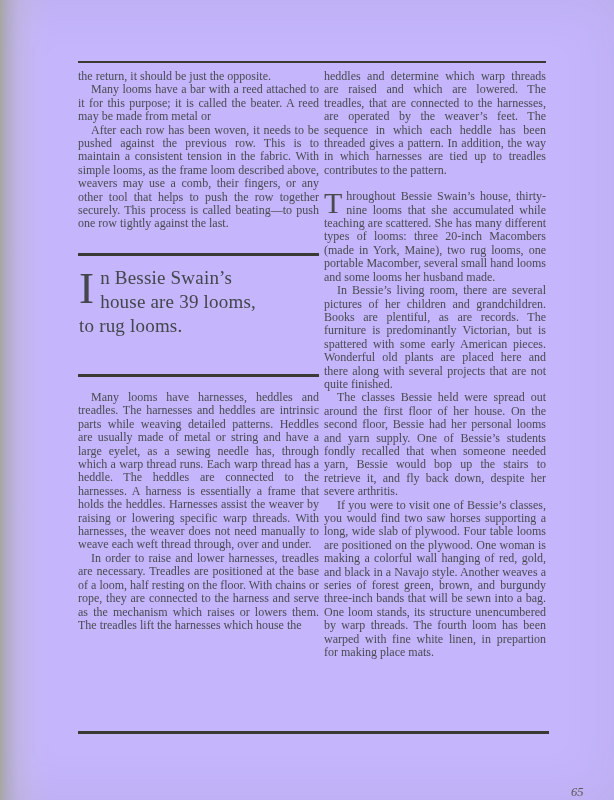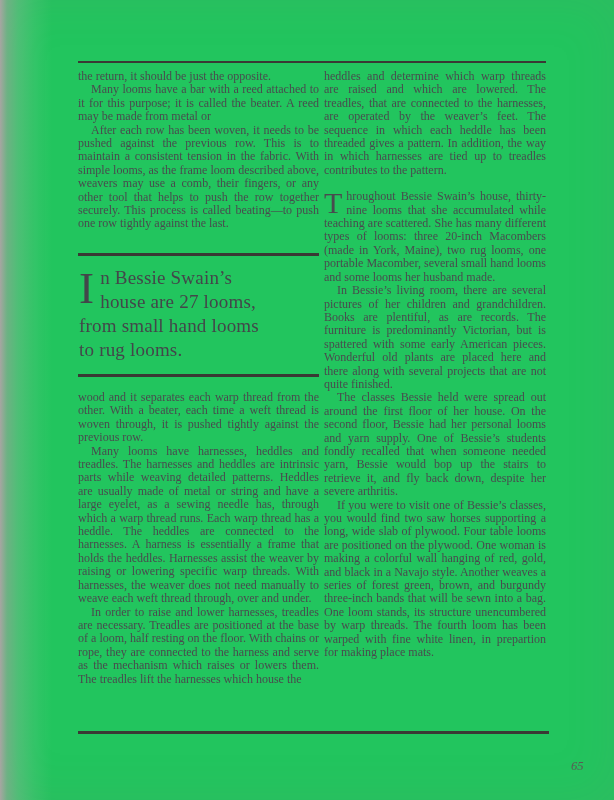--- a/index.html
+++ b/index.html
@@ -4,21 +4,21 @@
 <style>
   html,body{margin:0;padding:0;}
   body{
     width:614px;height:800px;
     background:#dcdad5;
     font-family:"Liberation Serif", serif;
   }
   .page{
     position:relative;
     width:614px;height:800px;
-    background:#22c55e;
+    background:#c4b5fd;
     overflow:hidden;
     box-shadow:inset 0 0 50px rgba(130,126,117,0.14);
   }
   .spine-shadow{
     position:absolute;left:0;top:0;width:52px;height:100%;
     background:linear-gradient(90deg,
       #a7a6a2 0px,
       rgba(167,166,162,0.55) 7px,
       rgba(185,183,179,0.28) 18px,
       rgba(205,203,198,0.10) 34px,
@@ -60,21 +60,21 @@
   }
   .qline{display:block;}
   .section-start{margin-top:13px;text-indent:0;}
   .dcap{
     float:left;
     font-size:30px;line-height:26px;height:25px;
     padding:0 4px 0 0;
     color:#494b4e;
   }
   .page-number{
-    position:absolute;left:571px;top:759px;
+    position:absolute;left:571px;top:785px;
     font-size:12.5px;font-style:italic;
     color:#5a5954;
   }
 </style>
 </head>
 <body>
 
 <div class="page">
   <div class="spine-shadow"></div>
   <div class="rule rule-top"></div>
@@ -84,27 +84,25 @@
     <div class="col-left">
       <div class="block1">
         <p class="para noindent">the return, it should be just the opposite.</p>
         <p class="para">Many looms have a bar with a reed attached to it for this purpose; it is called the beater. A reed may be made from metal or</p>
         <p class="para">After each row has been woven, it needs to be pushed against the previous row. This is to maintain a consistent tension in the fabric. With simple looms, as the frame loom described above, weavers may use a comb, their fingers, or any other tool that helps to push the row together securely. This process is called beating—to push one row tightly against the last.</p>
       </div>
 
       <div class="quote">
         <span class="qcap">I</span>
         <span class="qline">n Bessie Swain’s</span>
-        <span class="qline">house are 27 looms,</span>
-        <span class="qline">from small hand looms</span>
+        <span class="qline">house are 39 looms,</span>
         <span class="qline">to rug looms.</span>
       </div>
 
       <div class="block2">
-        <p class="para noindent">wood and it separates each warp thread from the other. With a beater, each time a weft thread is woven through, it is pushed tightly against the previous row.</p>
         <p class="para">Many looms have harnesses, heddles and treadles. The harnesses and heddles are intrinsic parts while weaving detailed patterns. Heddles are usually made of metal or string and have a large eyelet, as a sewing needle has, through which a warp thread runs. Each warp thread has a heddle. The heddles are connected to the harnesses. A harness is essentially a frame that holds the heddles. Harnesses assist the weaver by raising or lowering specific warp threads. With harnesses, the weaver does not need manually to weave each weft thread through, over and under.</p>
         <p class="para">In order to raise and lower harnesses, treadles are necessary. Treadles are positioned at the base of a loom, half resting on the floor. With chains or rope, they are connected to the harness and serve as the mechanism which raises or lowers them. The treadles lift the harnesses which house the</p>
       </div>
     </div>
 
     <div class="col-right">
       <p class="para noindent">heddles and determine which warp threads are raised and which are lowered. The treadles, that are connected to the harnesses, are operated by the weaver’s feet. The sequence in which each heddle has been threaded gives a pattern. In addition, the way in which harnesses are tied up to treadles contributes to the pattern.</p>
       <p class="para section-start">
         <span class="dcap">T</span><span>hroughout Bessie Swain’s house, thirty-nine looms that she accumulated while teaching are scattered. She has many different types of looms: three 20-inch Macombers (made in York, Maine), two rug looms, one portable Macomber, several small hand looms and some looms her husband made.</span>
       </p>

